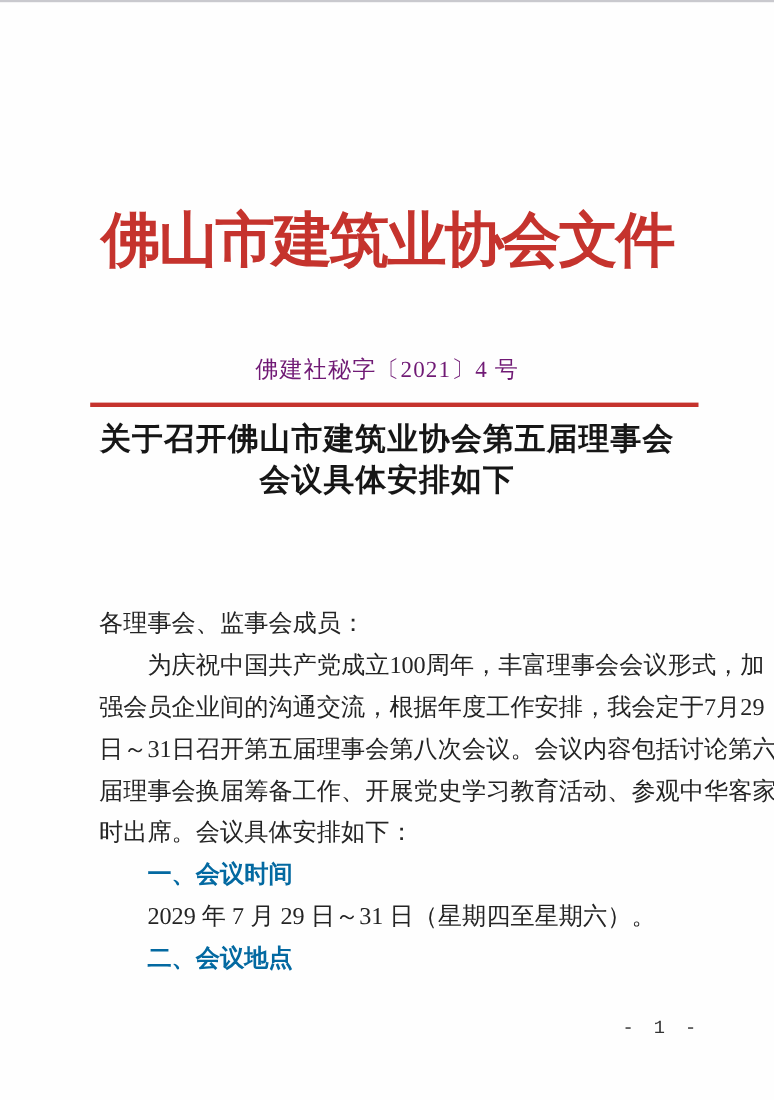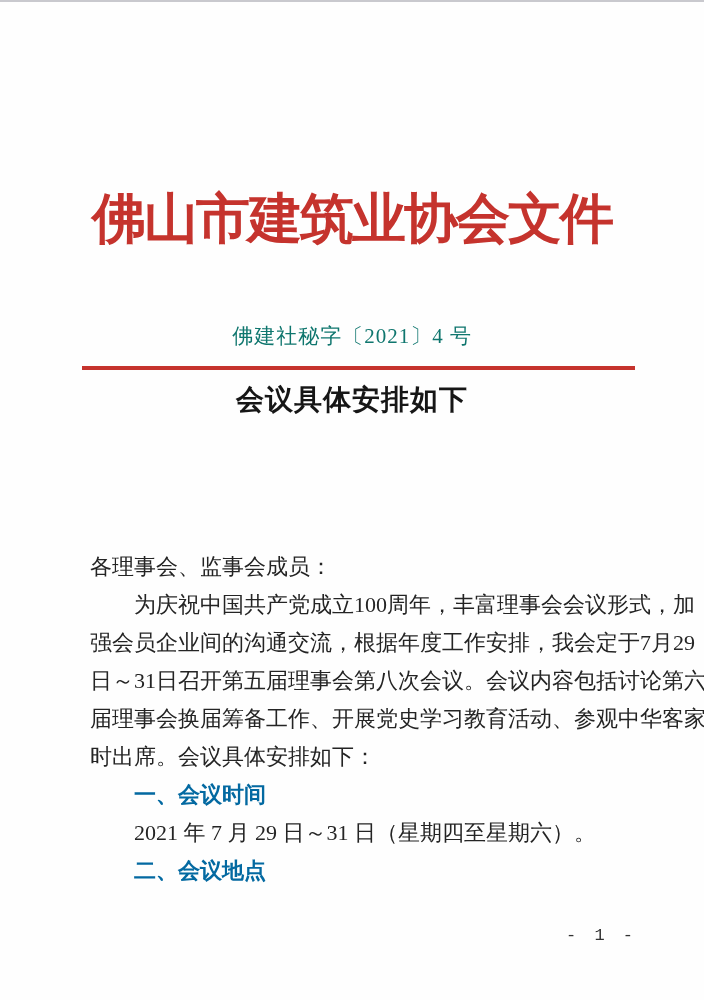--- a/index.html
+++ b/index.html
@@ -35,21 +35,21 @@
     font-family: Liberation Sans, sans-serif;
     white-space: nowrap;
   }
   .doc-number {
     position: absolute;
     top: 322px;
     left: 0; right: 0;
     text-align: center;
     font-size: 21px;
     letter-spacing: 1px;
-    color: #0f766e;
+    color: #701a75;
   }
   .red-rule {
     position: absolute;
     top: 366px;
     left: 82px;
     width: 553px;
     height: 4px;
     background: var(--accent-red, #c5332d);
   }
   .doc-title {
@@ -104,35 +104,36 @@
 <div class="page">
   <div class="scan-top-edge"></div>
 
   <div class="org-title">佛山市建筑业协会文件</div>
 
   <div class="doc-number">佛建社秘字〔2021〕4 号</div>
 
   <div class="red-rule"></div>
 
   <div class="doc-title">
+    <div>关于召开佛山市建筑业协会第五届理事会</div>
     <div>会议具体安排如下</div>
   </div>
 
   <div class="body">
     <div class="body-line">各理事会、监事会成员：</div>
 
     <div class="para">
         <div class="body-line">为庆祝中国共产党成立100周年，丰富理事会会议形式，加</div>
         <div class="body-line">强会员企业间的沟通交流，根据年度工作安排，我会定于7月29</div>
         <div class="body-line">日～31日召开第五届理事会第八次会议。会议内容包括讨论第六</div>
         <div class="body-line">届理事会换届筹备工作、开展党史学习教育活动、参观中华客家</div>
         <div class="body-line">时出席。会议具体安排如下：</div>
       </div>
 
     <div class="body-line section-heading">一、会议时间</div>
 
-    <div class="body-line indent">2021 年 7 月 29 日～31 日（星期四至星期六）。</div>
+    <div class="body-line indent">2029 年 7 月 29 日～31 日（星期四至星期六）。</div>
 
     <div class="body-line section-heading">二、会议地点</div>
   </div>
 
   <div class="page-number">- 1 -</div>
 </div>
 
 </body></html>

